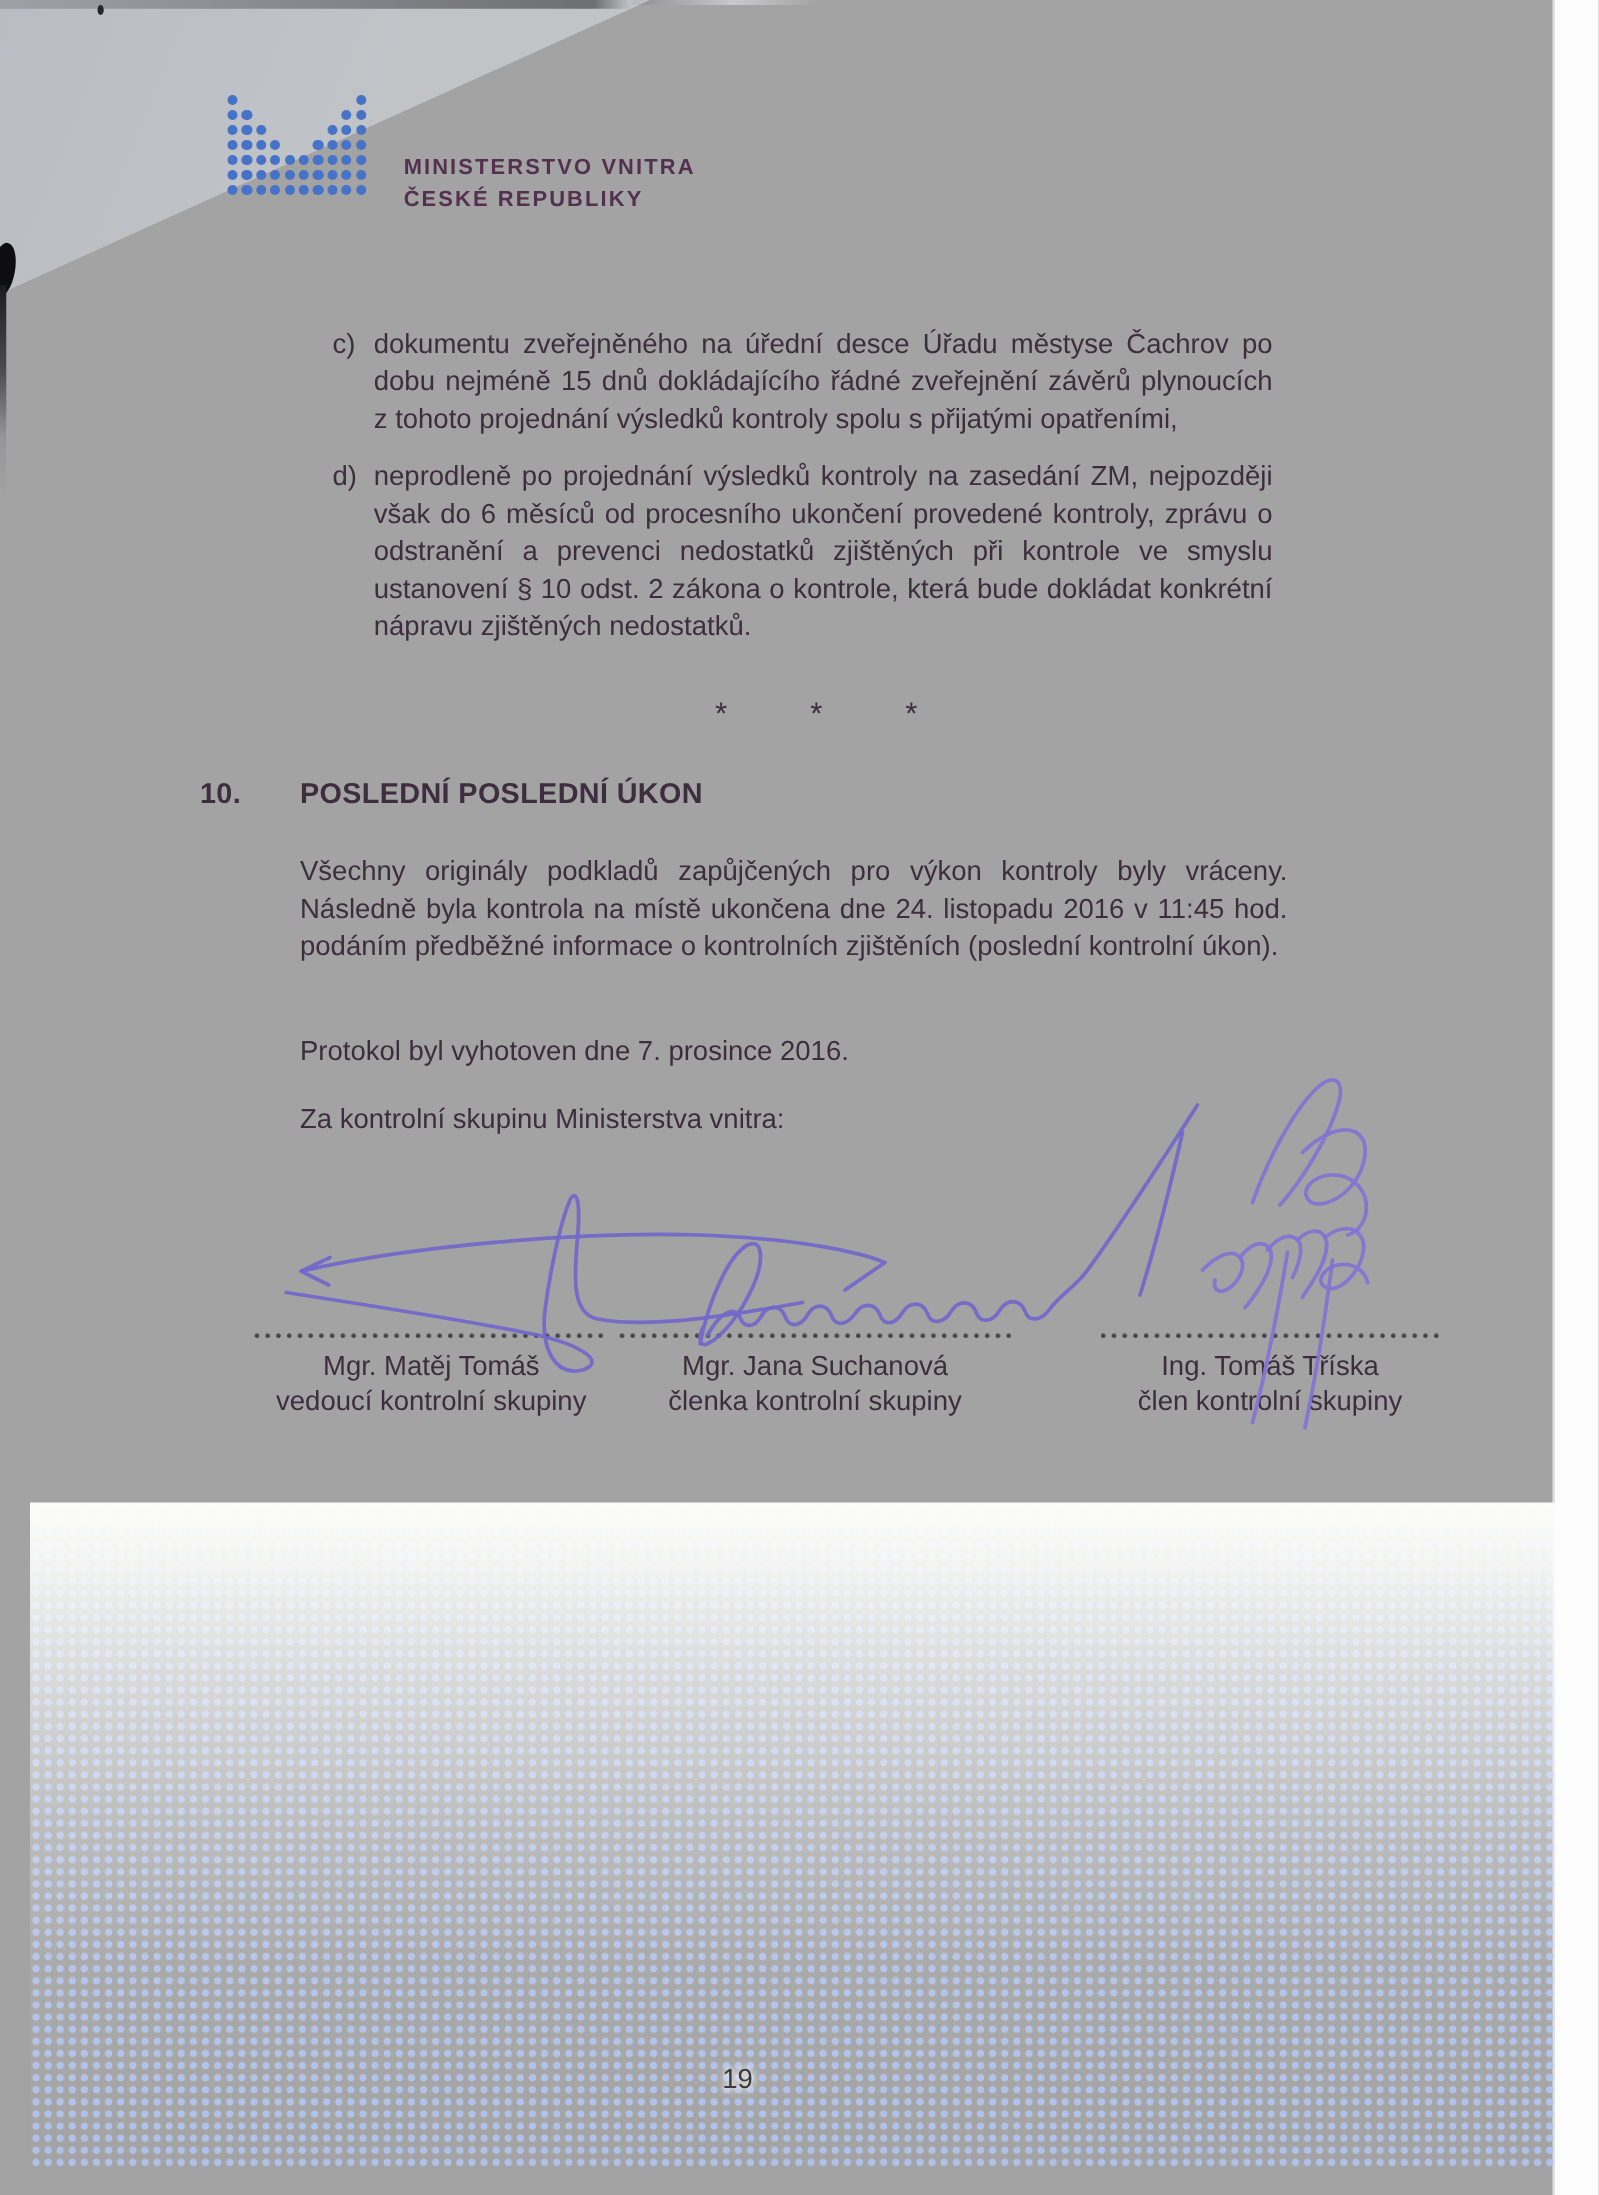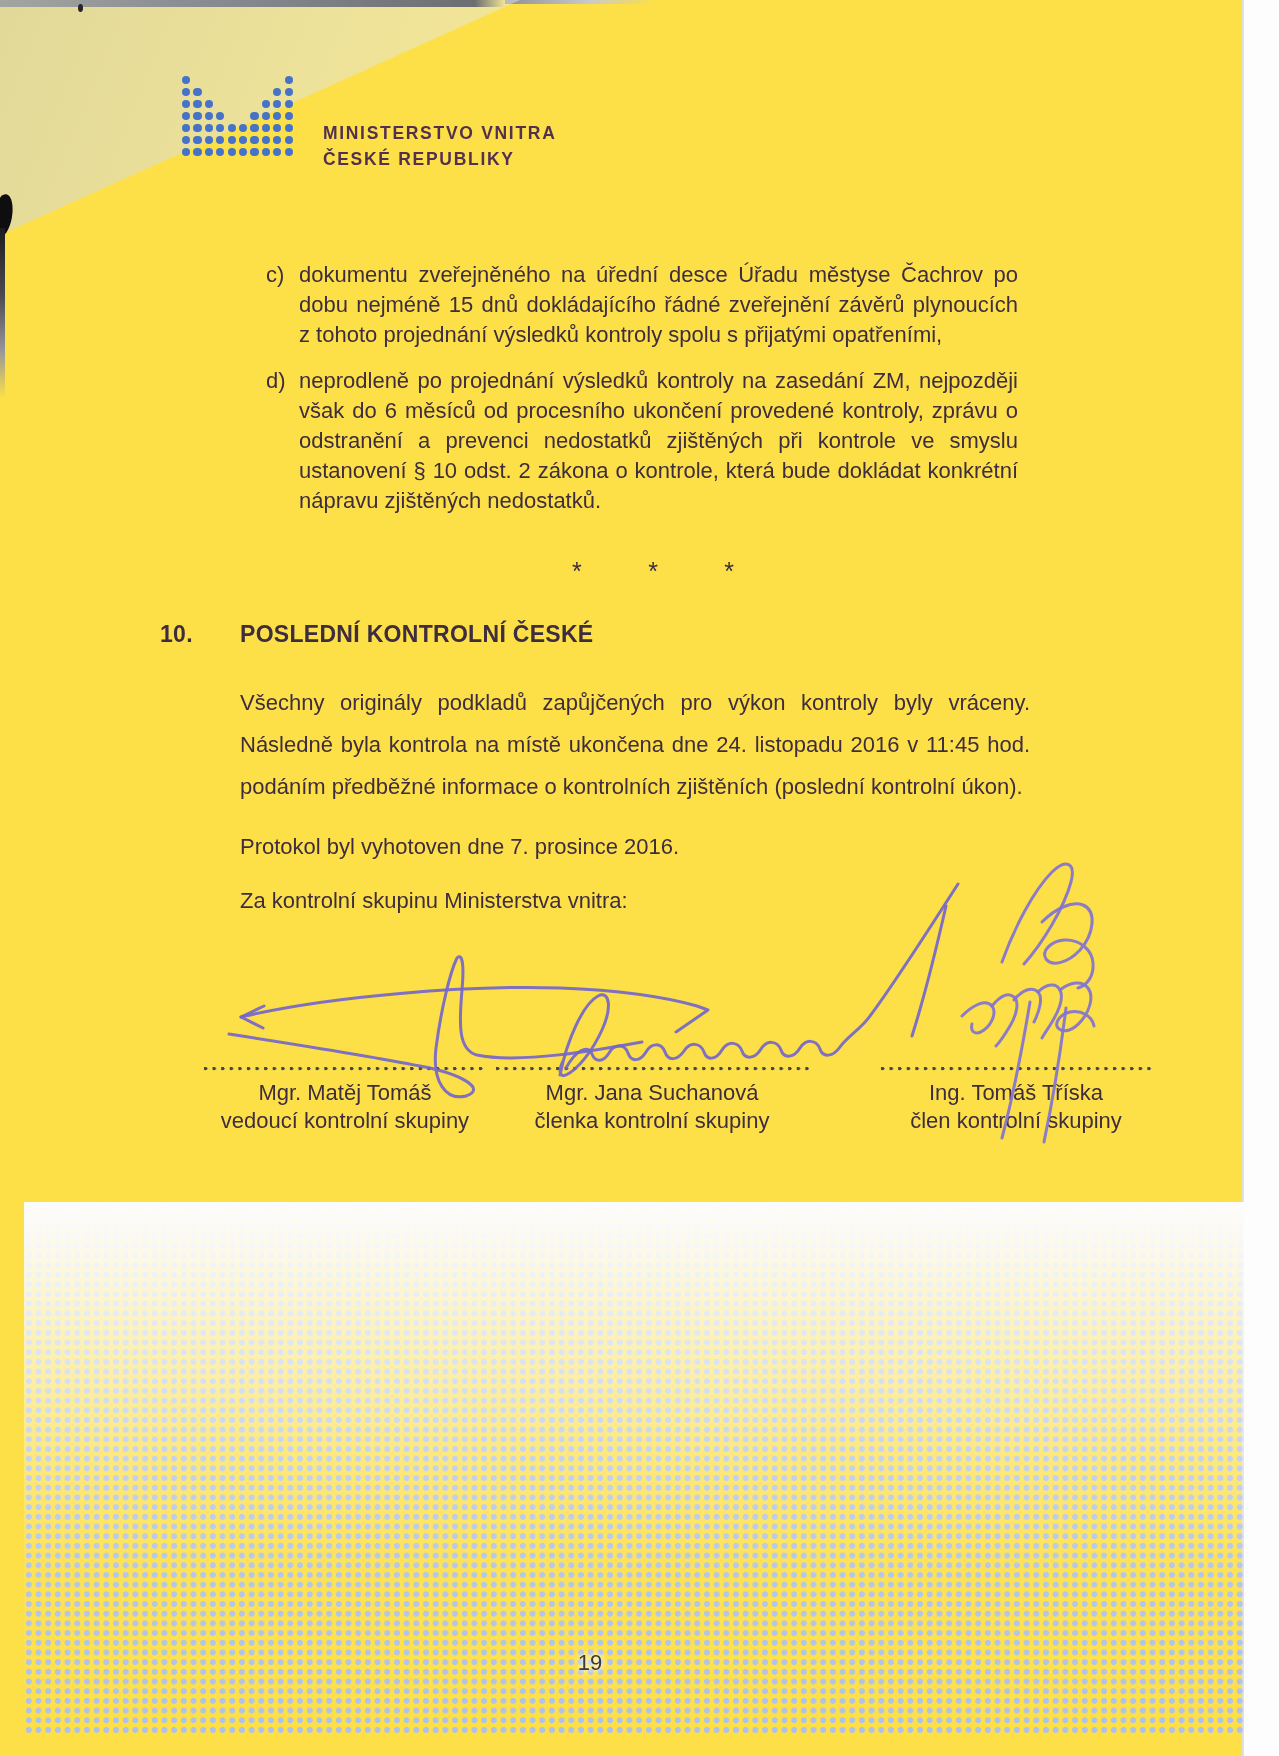--- a/index.html
+++ b/index.html
@@ -1,18 +1,18 @@
 <!DOCTYPE html>
 <html><head>
 <meta charset="utf-8">
 <style>
   html,body{margin:0;padding:0;background:#ffffff;}
   .page{
     position:relative;width:1279px;height:1756px;overflow:hidden;
-    background:#fde047;color:#3d2d3e;
+    background:#a3a3a3;color:#3d2d3e;
     font-family:"Liberation Sans", sans-serif;
   }
   
   .scan-top-strip{position:absolute;top:0;left:0;width:505px;height:7px;
     background:linear-gradient(to right, rgba(90,90,90,.85), #3a3a3a 35%, #141414 70%, #000 94%, rgba(0,0,0,0) 100%);}
   .scan-top-smudge{position:absolute;top:0;left:505px;width:150px;height:4px;
     background:linear-gradient(to right,#8f8f93,#c9c9cc 55%,rgba(220,220,222,0));}
   .scan-corner-shadow{position:absolute;top:0;left:0;width:520px;height:235px;
     clip-path:polygon(0 0,100% 0,0 100%);
     background:linear-gradient(112deg, rgba(203,210,220,.55), rgba(222,228,235,.5) 55%, rgba(233,237,242,.45));}
@@ -33,21 +33,21 @@
   
   .li{position:absolute;left:266px;width:752px;font-size:22px;line-height:30px;}
   .li .marker{position:absolute;left:0;top:0;}
   .li p{margin:0 0 0 33px;text-align:justify;}
   .item-c{top:260px;}
   .item-d{top:366px;}
   .stars{position:absolute;top:557px;left:572px;width:162px;display:flex;
     justify-content:space-between;font-size:25px;}
   .heading{position:absolute;top:621px;left:160px;font-size:23px;font-weight:700;letter-spacing:.3px;}
   .heading .h-num{display:inline-block;width:80px;}
-  .body-p{position:absolute;left:240px;width:790px;margin:0;font-size:22px;line-height:42px;}
+  .body-p{position:absolute;left:240px;width:790px;margin:0;font-size:22px;line-height:30px;}
   .p1{top:682px;text-align:justify;}
   .p2{top:826px;}
   .p3{top:880px;}
   
   .sig{position:absolute;top:1066px;text-align:center;font-size:22px;line-height:28px;}
   .sig .dotline{height:5px;margin-bottom:8px;background-repeat:repeat-x;
     background-image:radial-gradient(circle at 2.6px 2.6px,#47474b 1.6px,rgba(0,0,0,0) 2px);
     background-size:8.6px 5px;}
   .sig1{left:203px;width:284px;}
   .sig2{left:495px;width:314px;}
@@ -167,21 +167,21 @@
     <p>neprodleně po projednání výsledků kontroly na zasedání ZM, nejpozději však do 6 měsíců od procesního ukončení provedené kontroly, zprávu o odstranění a prevenci nedostatků zjištěných při kontrole ve smyslu ustanovení § 10 odst. 2 zákona o kontrole, která bude dokládat konkrétní nápravu zjištěných nedostatků.</p>
   </div>
 
   <div class="stars">
     <span>*</span>
     <span>*</span>
     <span>*</span>
   </div>
 
   <div class="heading">
-    <span class="h-num">10.</span><span>POSLEDNÍ KONTROLNÍ ČESKÉ</span>
+    <span class="h-num">10.</span><span>POSLEDNÍ POSLEDNÍ ÚKON</span>
   </div>
   <p class="body-p p1">Všechny originály podkladů zapůjčených pro výkon kontroly byly vráceny. Následně byla kontrola na místě ukončena dne 24. listopadu 2016 v 11:45 hod. podáním předběžné informace o kontrolních zjištěních (poslední kontrolní úkon).</p>
   <p class="body-p p2">Protokol byl vyhotoven dne 7. prosince 2016.</p>
   <p class="body-p p3">Za kontrolní skupinu Ministerstva vnitra:</p>
 
   <div class="sig sig1">
     <div class="dotline"></div>
     <div class="sig-name">Mgr. Matěj Tomáš</div>
     <div class="sig-role">vedoucí kontrolní skupiny</div>
   </div>

